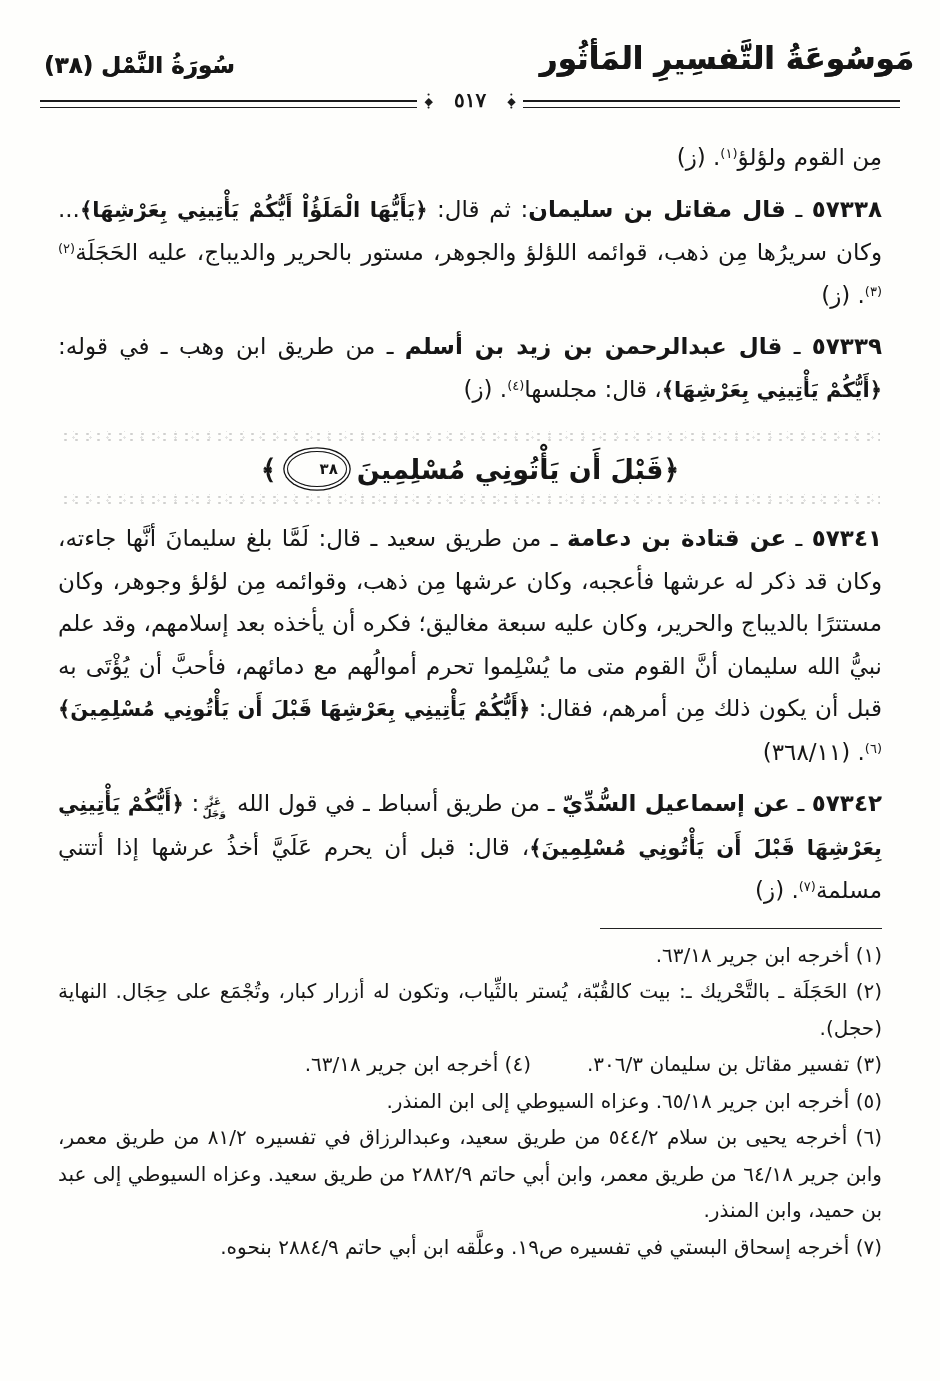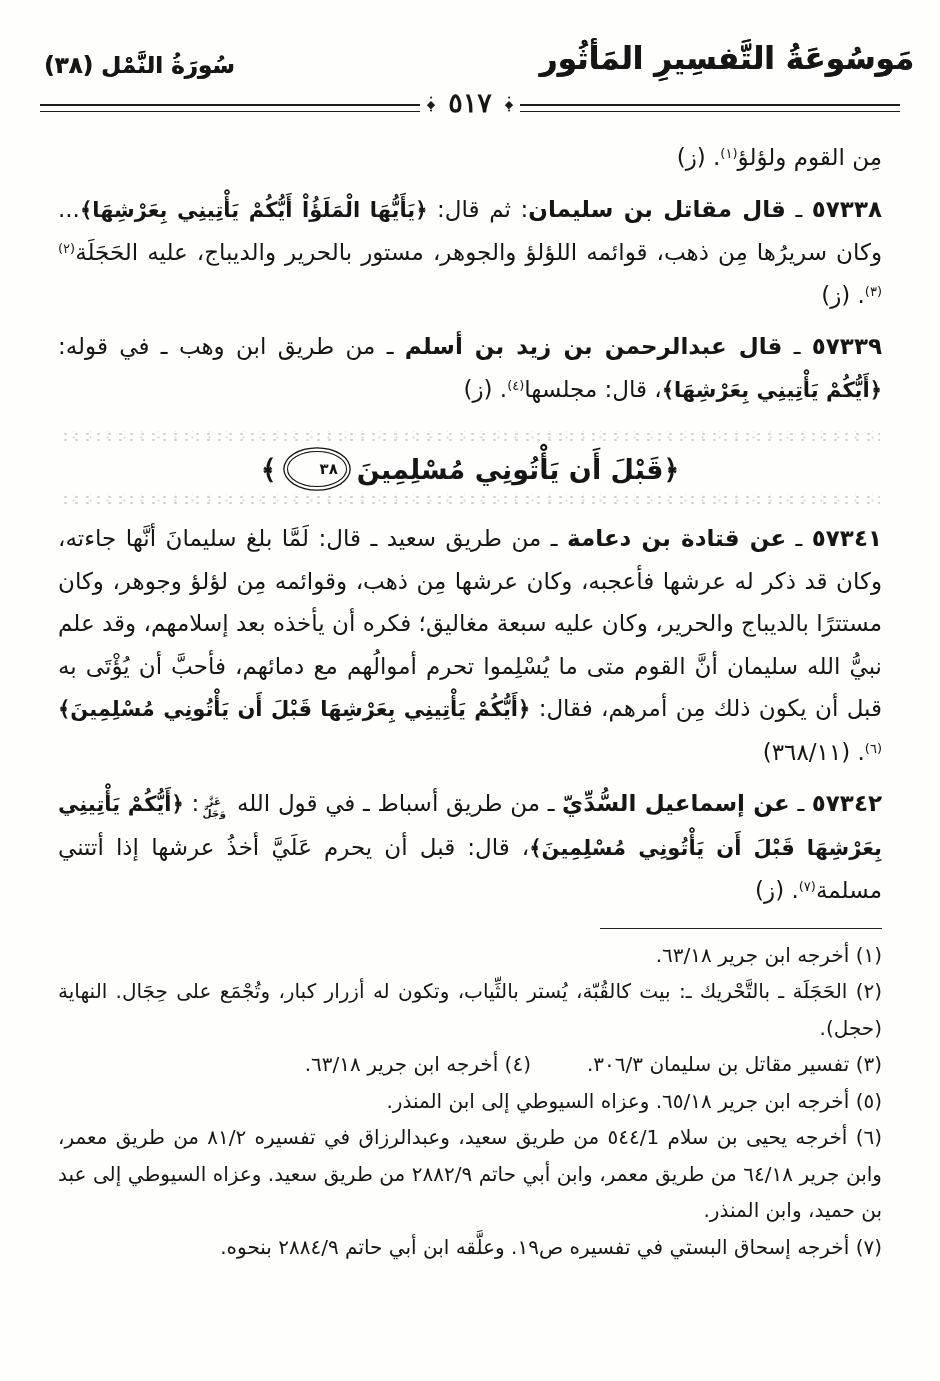--- a/index.html
+++ b/index.html
@@ -25,22 +25,22 @@
     font-size:23px;font-weight:bold;
     text-shadow:.4px 0 0 currentColor;
     white-space:nowrap;
   }
   .rule-row{
     position:absolute;top:94px;left:40px;right:40px;
     display:flex;align-items:center;direction:ltr;
   }
   .rule{flex:1;height:5px;border-top:2.6px solid #1c1c1c;border-bottom:1.4px solid #1c1c1c;}
   .pagenum{
-    font-size:27px;font-weight:bold;line-height:1;
-    margin:0 6px;transform:translateY(-4px);
+    font-size:20px;font-weight:bold;line-height:1;
+    margin:0 14px;transform:translateY(-4px);
     font-family:Liberation Serif, serif;
   }
   .orn{
     display:inline-flex;flex-direction:column;align-items:center;
     line-height:1;margin:0 7px;transform:translateY(-3px);color:#1c1c1c;
   }
   .orn span{display:block;}
   .orn .d-s{font-size:7px;line-height:4px;}
   .orn .d-m{font-size:11px;line-height:9px;}
   
@@ -141,18 +141,18 @@
     <div class="fn-sep"></div>
 
     <section class="footnotes">
       <p class="fn">(١) أخرجه ابن جرير ٦٣/١٨.</p>
       <p class="fn">(٢) الحَجَلَة ـ بالتَّحْريك ـ: بيت كالقُبّة، يُستر بالثِّياب، وتكون له أزرار كبار، وتُجْمَع على حِجَال. النهاية (حجل).</p>
       <div class="fn-row">
         <p class="fn">(٣) تفسير مقاتل بن سليمان ٣٠٦/٣.</p>
         <p class="fn">(٤) أخرجه ابن جرير ٦٣/١٨.</p>
       </div>
       <p class="fn">(٥) أخرجه ابن جرير ٦٥/١٨. وعزاه السيوطي إلى ابن المنذر.</p>
-      <p class="fn">(٦) أخرجه يحيى بن سلام ٥٤٤/1 من طريق سعيد، وعبدالرزاق في تفسيره ٨١/٢ من طريق معمر، وابن جرير ٦٤/١٨ من طريق معمر، وابن أبي حاتم ٢٨٨٢/٩ من طريق سعيد. وعزاه السيوطي إلى عبد بن حميد، وابن المنذر.</p>
+      <p class="fn">(٦) أخرجه يحيى بن سلام ٥٤٤/٢ من طريق سعيد، وعبدالرزاق في تفسيره ٨١/٢ من طريق معمر، وابن جرير ٦٤/١٨ من طريق معمر، وابن أبي حاتم ٢٨٨٢/٩ من طريق سعيد. وعزاه السيوطي إلى عبد بن حميد، وابن المنذر.</p>
       <p class="fn">(٧) أخرجه إسحاق البستي في تفسيره ص١٩. وعلَّقه ابن أبي حاتم ٢٨٨٤/٩ بنحوه.</p>
     </section>
 
   </main>
 </div>
 
 </body></html>

